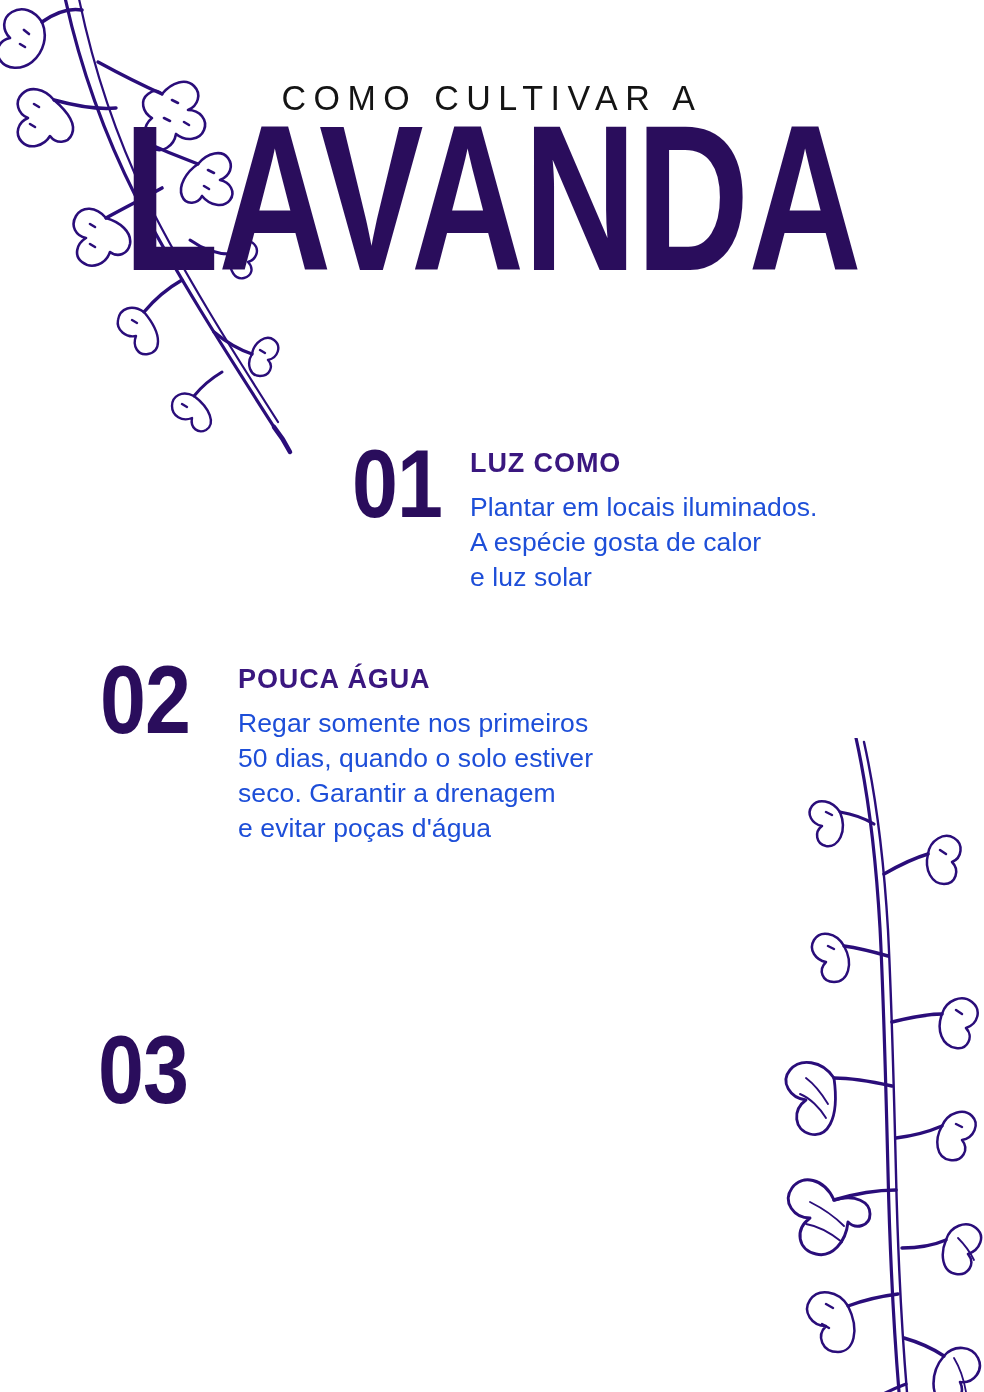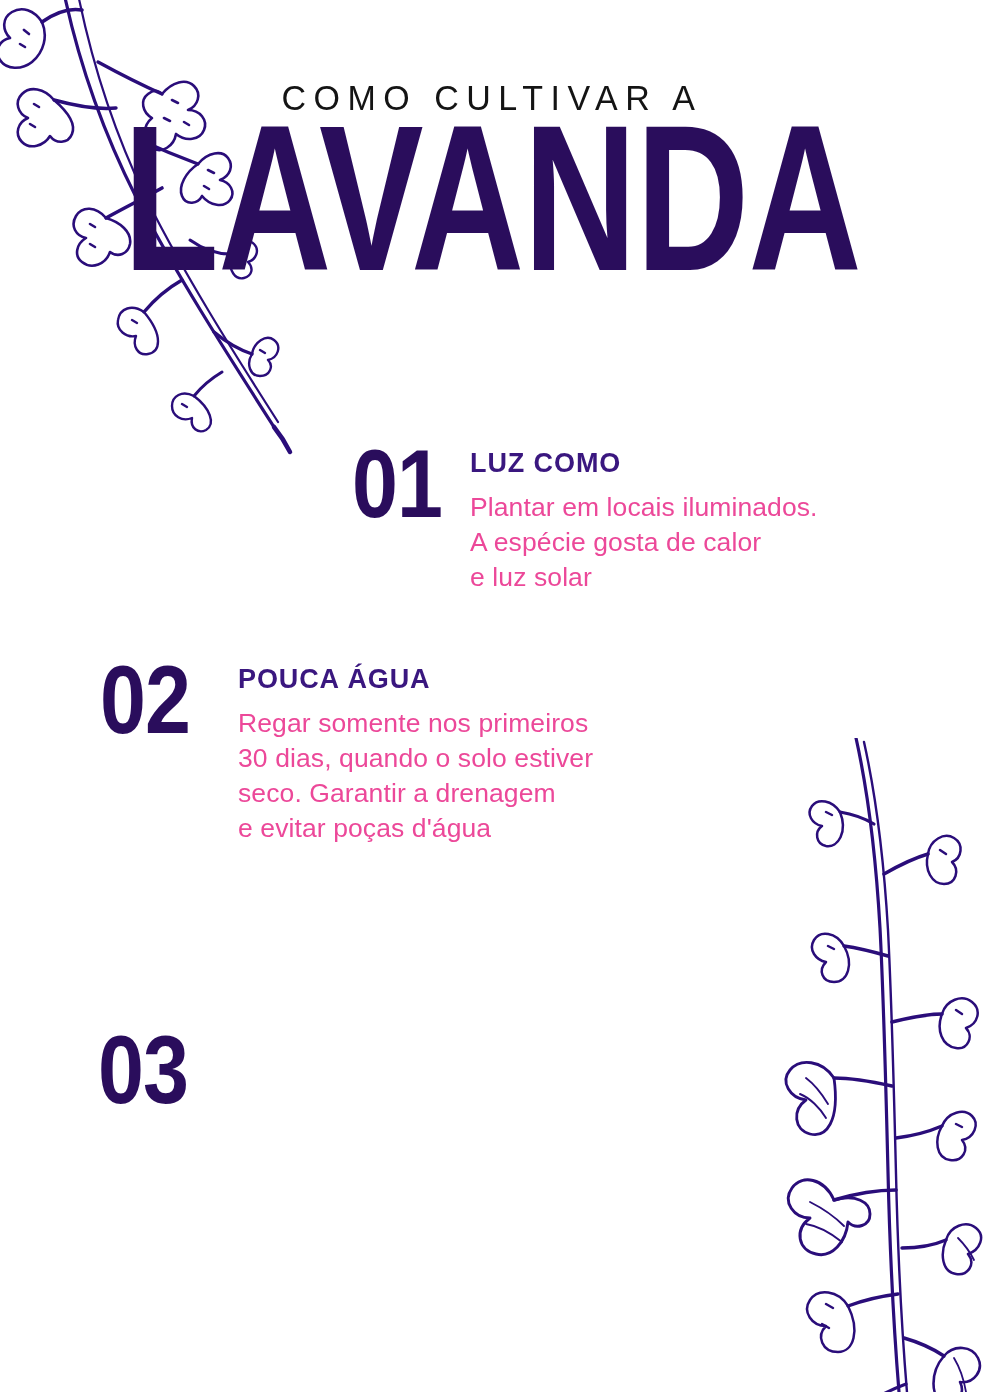--- a/index.html
+++ b/index.html
@@ -71,21 +71,21 @@
     color:#3a177f;
     line-height:1.15;
     margin-bottom:11px;
     white-space:nowrap;
   }
   .step-text{
     font-family:"Liberation Sans", sans-serif;
     font-weight:400;
     font-size:26.5px;
     line-height:1.32;
-    color:#ec4899;
+    color:#1d4ed8;
     white-space:pre-line;
     letter-spacing:0.1px;
   }
 
   
   #step-1{ left:352px; top:448px; }
   #step-1 .step-number{ width:118px; }
   #step-2{ left:100px; top:664px; }
   #step-2 .step-number{ width:138px; }
   #step-3{ left:98px; top:1034px; }
@@ -280,21 +280,21 @@
 A espécie gosta de calor
 e luz solar</div>
     </div>
   </div>
 
   <div class="step" id="step-2">
     <div class="step-number">02</div>
     <div class="step-body">
       <div class="step-heading">POUCA ÁGUA</div>
       <div class="step-text">Regar somente nos primeiros
-30 dias, quando o solo estiver
+50 dias, quando o solo estiver
 seco. Garantir a drenagem
 e evitar poças d'água</div>
     </div>
   </div>
 
   <div class="step" id="step-3">
     <div class="step-number">03</div>
   </div>
 
 </div>

